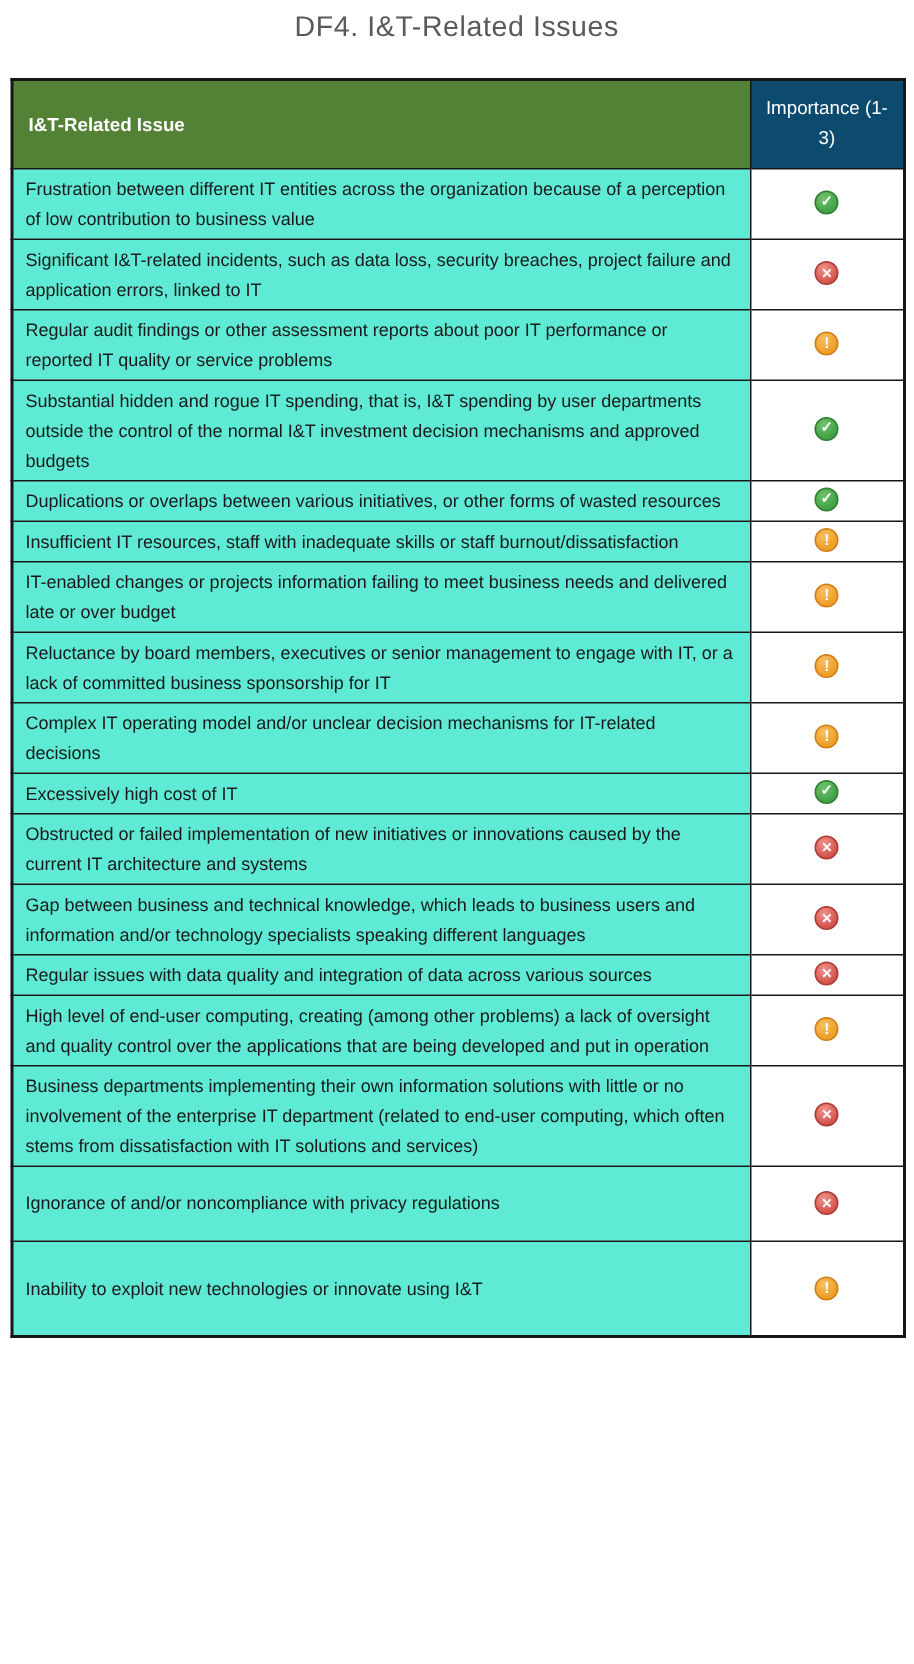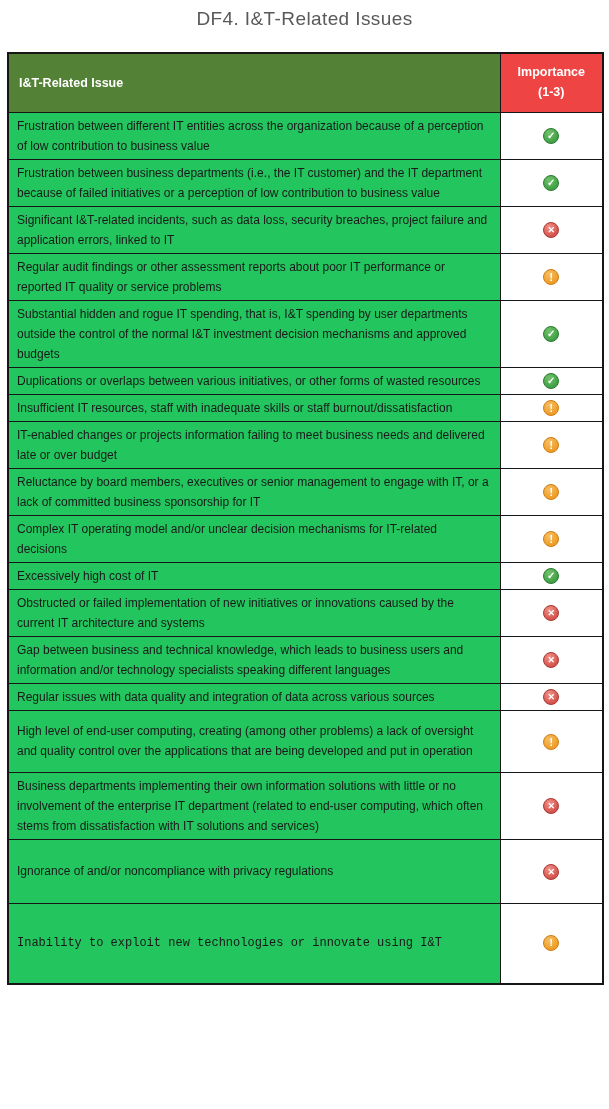--- a/index.html
+++ b/index.html
@@ -35,30 +35,30 @@
     background: #538135;
     color: #ffffff;
     font-size: 12.5px;
     font-weight: bold;
     text-align: left;
     padding: 6px 10px;
     height: 59px;
   }
   th.col-imp {
     width: 103px;
-    background: #ef4444;
+    background: #0c4a6e;
     color: #ffffff;
     font-size: 12.5px;
-    font-weight: bold;
+    font-weight: normal;
     text-align: center;
     padding: 6px 8px;
     line-height: 1.55;
   }
   td.issue {
-    background: #22c55e;
+    background: #5eead4;
     font-size: 12px;
     line-height: 20px;
     padding: 3px 10px 3px 8px;
   }
   td.imp {
     background: #ffffff;
     text-align: center;
   }
   
   tbody tr:nth-child(15) td { height: 62px; }
@@ -104,24 +104,20 @@
   <table class="issues">
     <thead>
       <tr>
         <th class="col-issue">I&amp;T-Related Issue</th>
         <th class="col-imp">Importance (1-3)</th>
       </tr>
     </thead>
     <tbody id="rows-body">
         <tr>
           <td class="issue">Frustration between different IT entities across the organization because of a perception of low contribution to business value</td>
-          <td class="imp"><span class="icon check">✓</span></td>
-        </tr>
-        <tr>
-          <td class="issue">Frustration between business departments (i.e., the IT customer) and the IT department because of failed initiatives or a perception of low contribution to business value</td>
           <td class="imp"><span class="icon check">✓</span></td>
         </tr>
         <tr>
           <td class="issue">Significant I&amp;T-related incidents, such as data loss, security breaches, project failure and application errors, linked to IT</td>
           <td class="imp"><span class="icon cross">✕</span></td>
         </tr>
         <tr>
           <td class="issue">Regular audit findings or other assessment reports about poor IT performance or reported IT quality or service problems</td>
           <td class="imp"><span class="icon exclamation">!</span></td>
         </tr>

